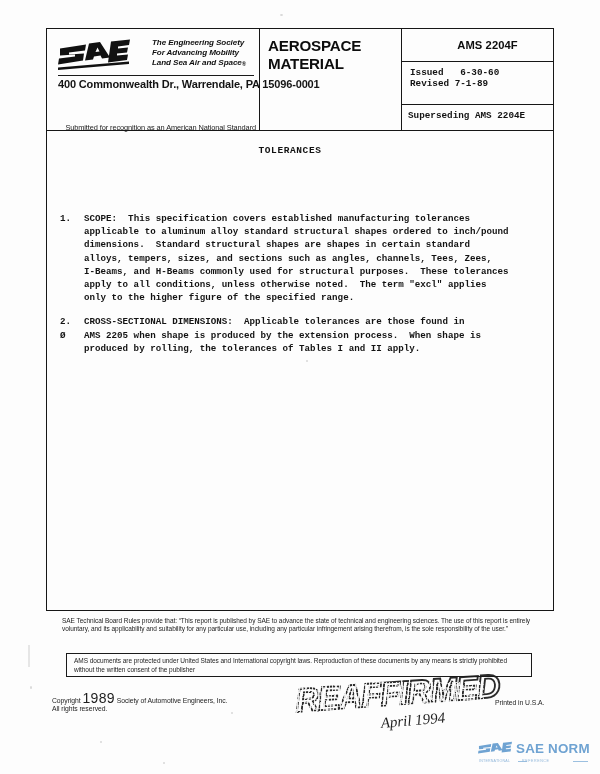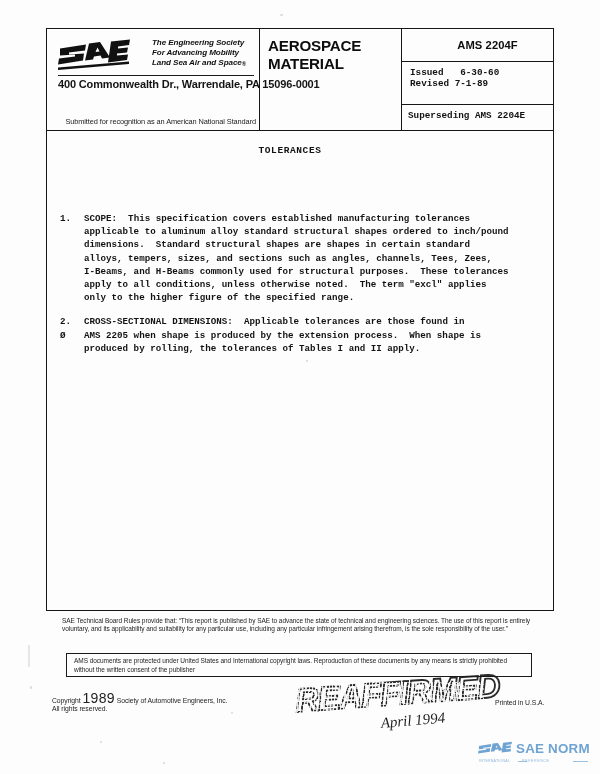--- a/index.html
+++ b/index.html
@@ -112,21 +112,21 @@
     margin-top: 1.5px;
     font-size: 11px;
     font-weight: bold;
     letter-spacing: -0.15px;
     color: #141414;
     white-space: nowrap;
   }
   .submitted {
     position: absolute;
     left: 10px;
-    top: 89px;
+    top: 95px;
     width: 200px;
     text-align: right;
     font-size: 7.4px;
     letter-spacing: -0.1px;
     color: #1b1b1b;
     white-space: nowrap;
   }
 
   
   .ams-title {

